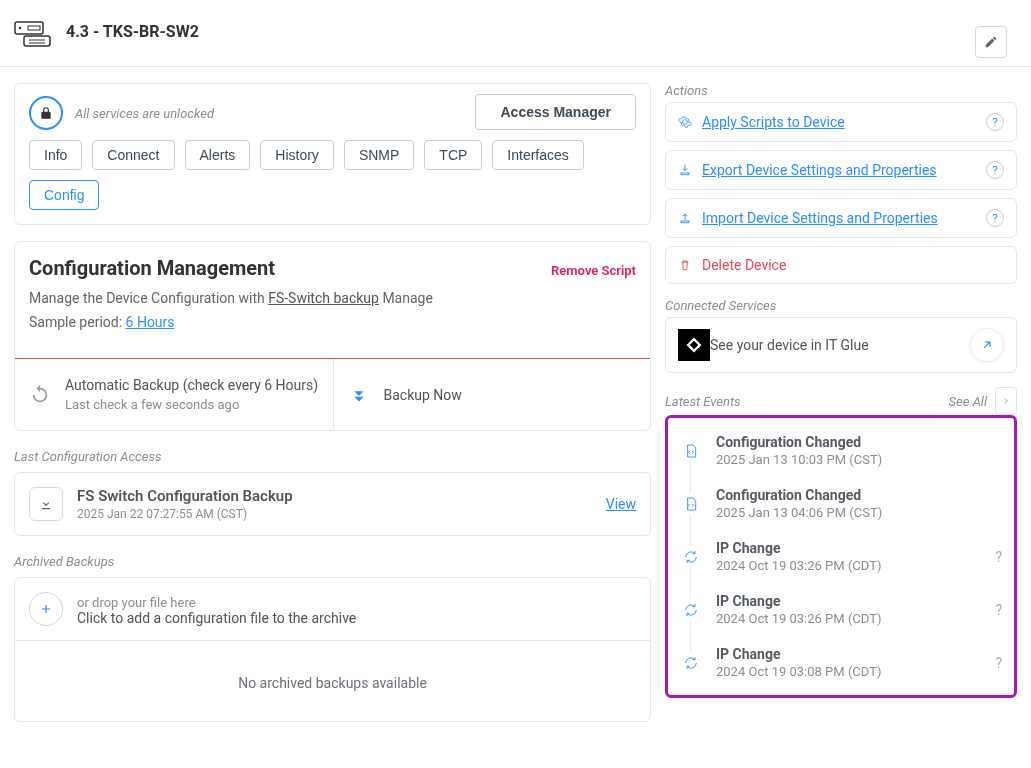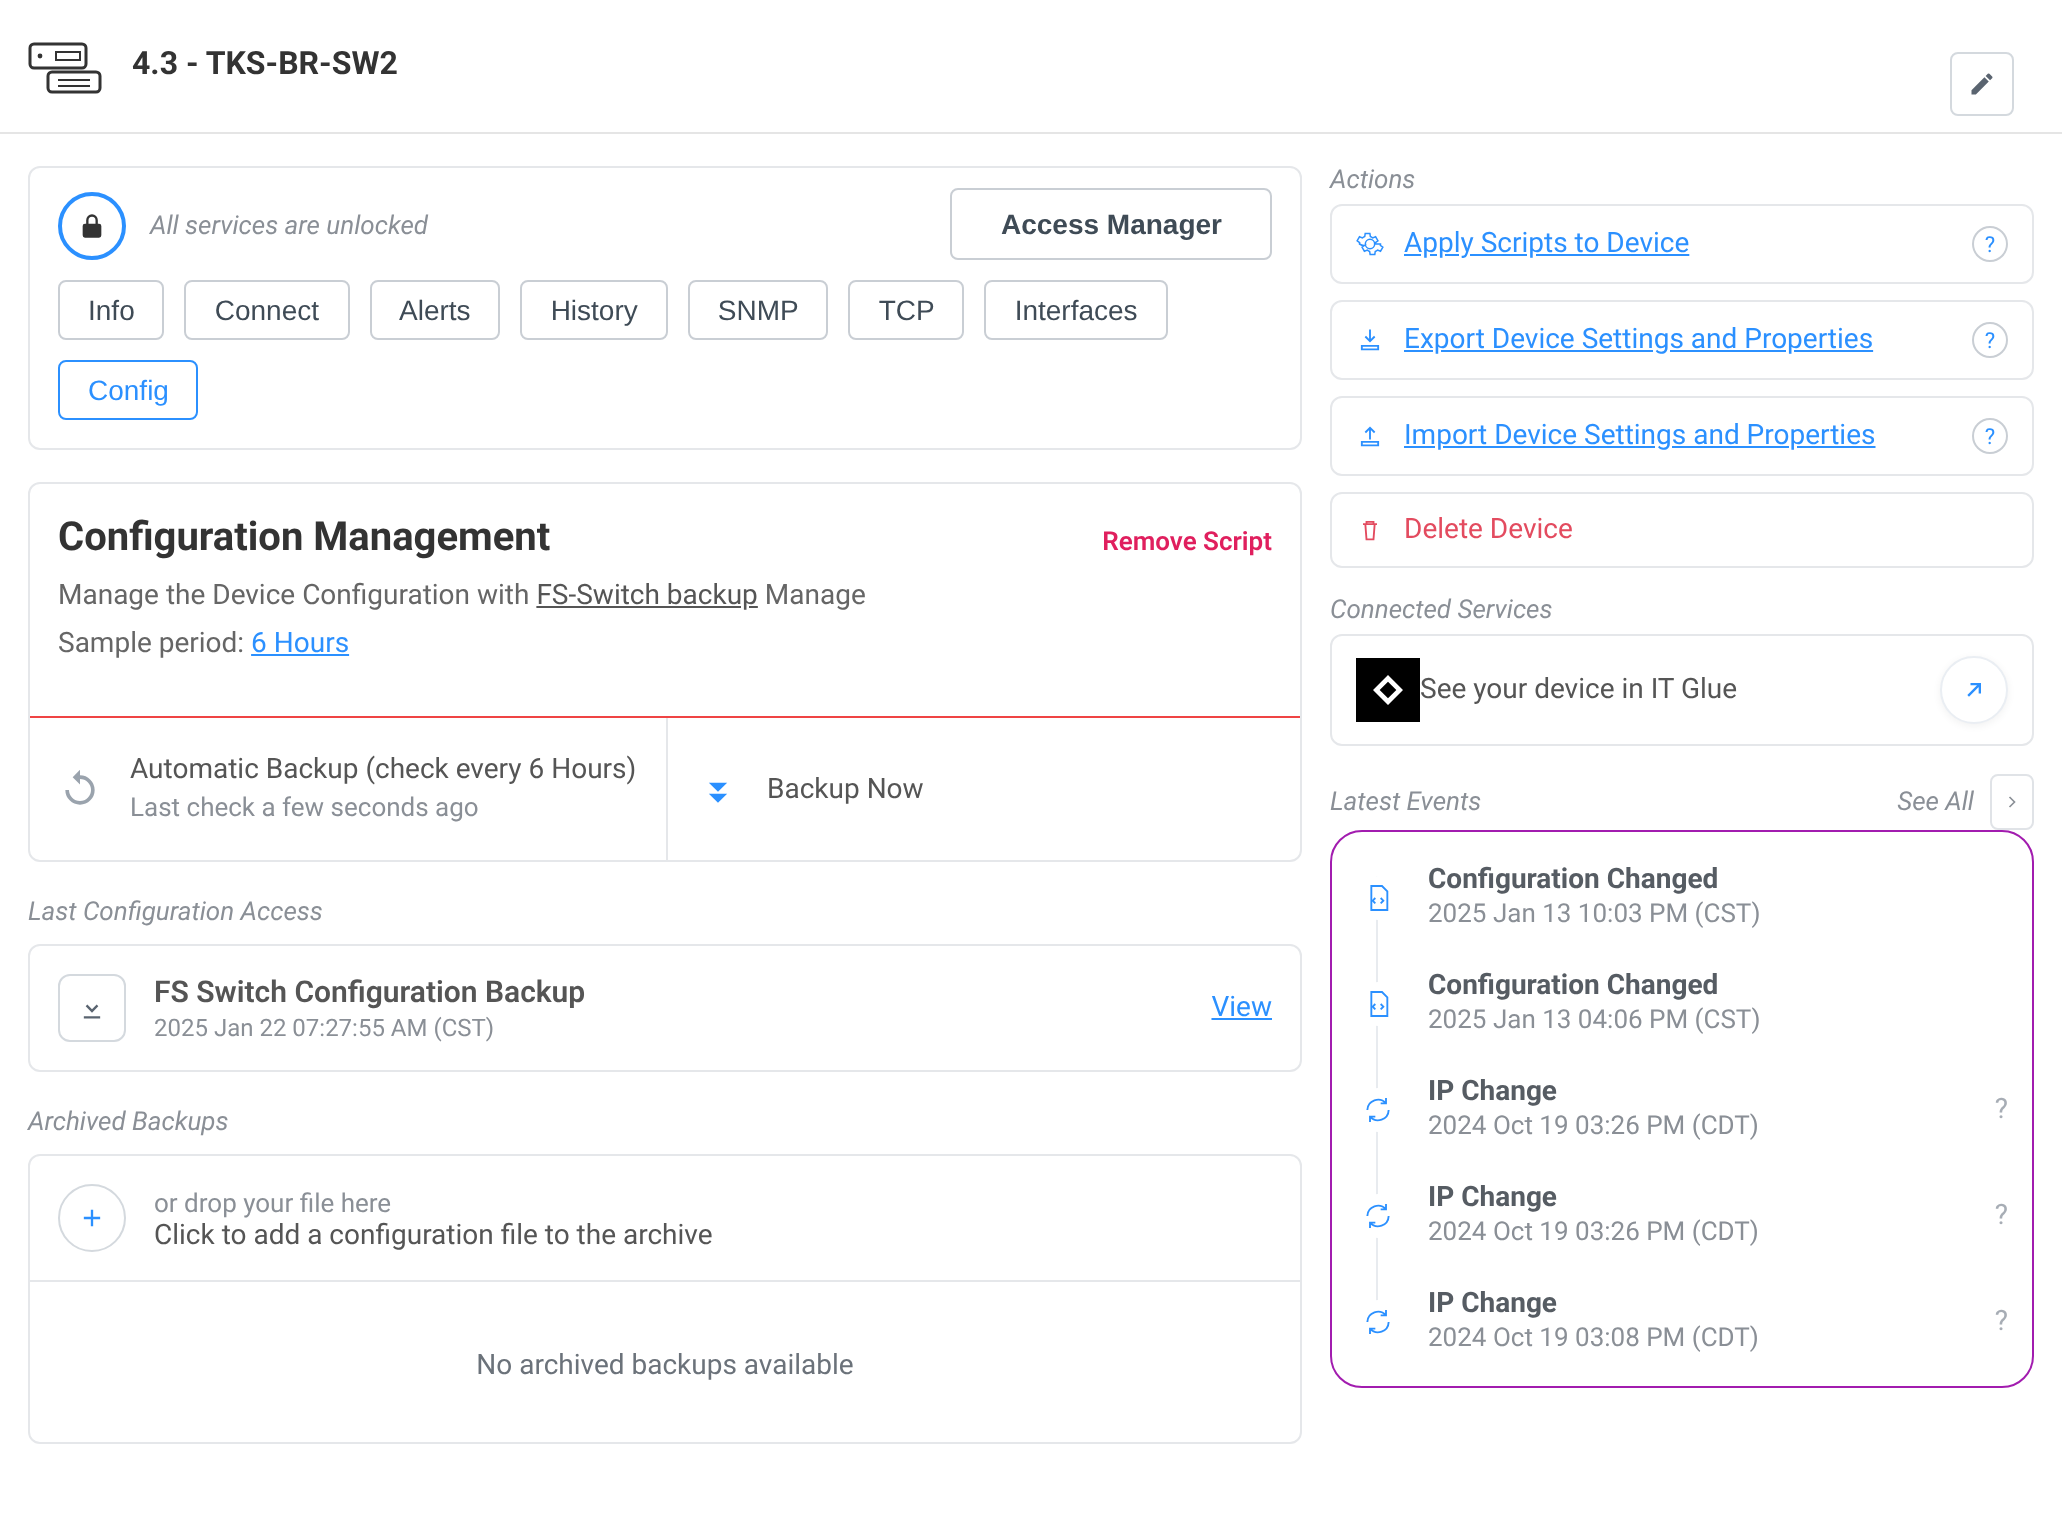--- a/index.html
+++ b/index.html
@@ -151,21 +151,21 @@
       box-shadow: 0 1px 4px rgba(0,0,0,0.06);
     }
     .connected-text { color:#555; }
 
     .events-head { display:flex; align-items:center; justify-content:space-between; }
     .seeall { color:#8a8f96; font-style:italic; font-size:13px; cursor:pointer; display:flex; align-items:center; gap:8px; }
     .seeall-arrow {
       width:22px; height:28px; border:1px solid #e0e3e7; border-radius:4px;
       display:flex; align-items:center; justify-content:center; background:#fff; color:#8a8f96;
     }
-    .events-card { border:1px solid #a21caf; border-radius:16px; padding:6px 12px 6px 12px; }
+    .events-card { border:3px solid #a21caf; border-radius:6px; padding:6px 12px 6px 12px; }
     .event-row { display:flex; align-items:center; gap:14px; padding:10px 0; position:relative; }
     .event-row + .event-row:before {
       content:""; position:absolute; left:10px; top:-10px; bottom:50%;
     }
     .event-icon {
       width:22px; height:22px; border-radius:50%; background:#fff;
       display:flex; align-items:center; justify-content:center; z-index:1; position:relative;
     }
     .event-title { font-weight:700; color:#565c63; font-size:14px; }
     .event-date { color:#8a8f96; font-size:13px; margin-top:2px; }

